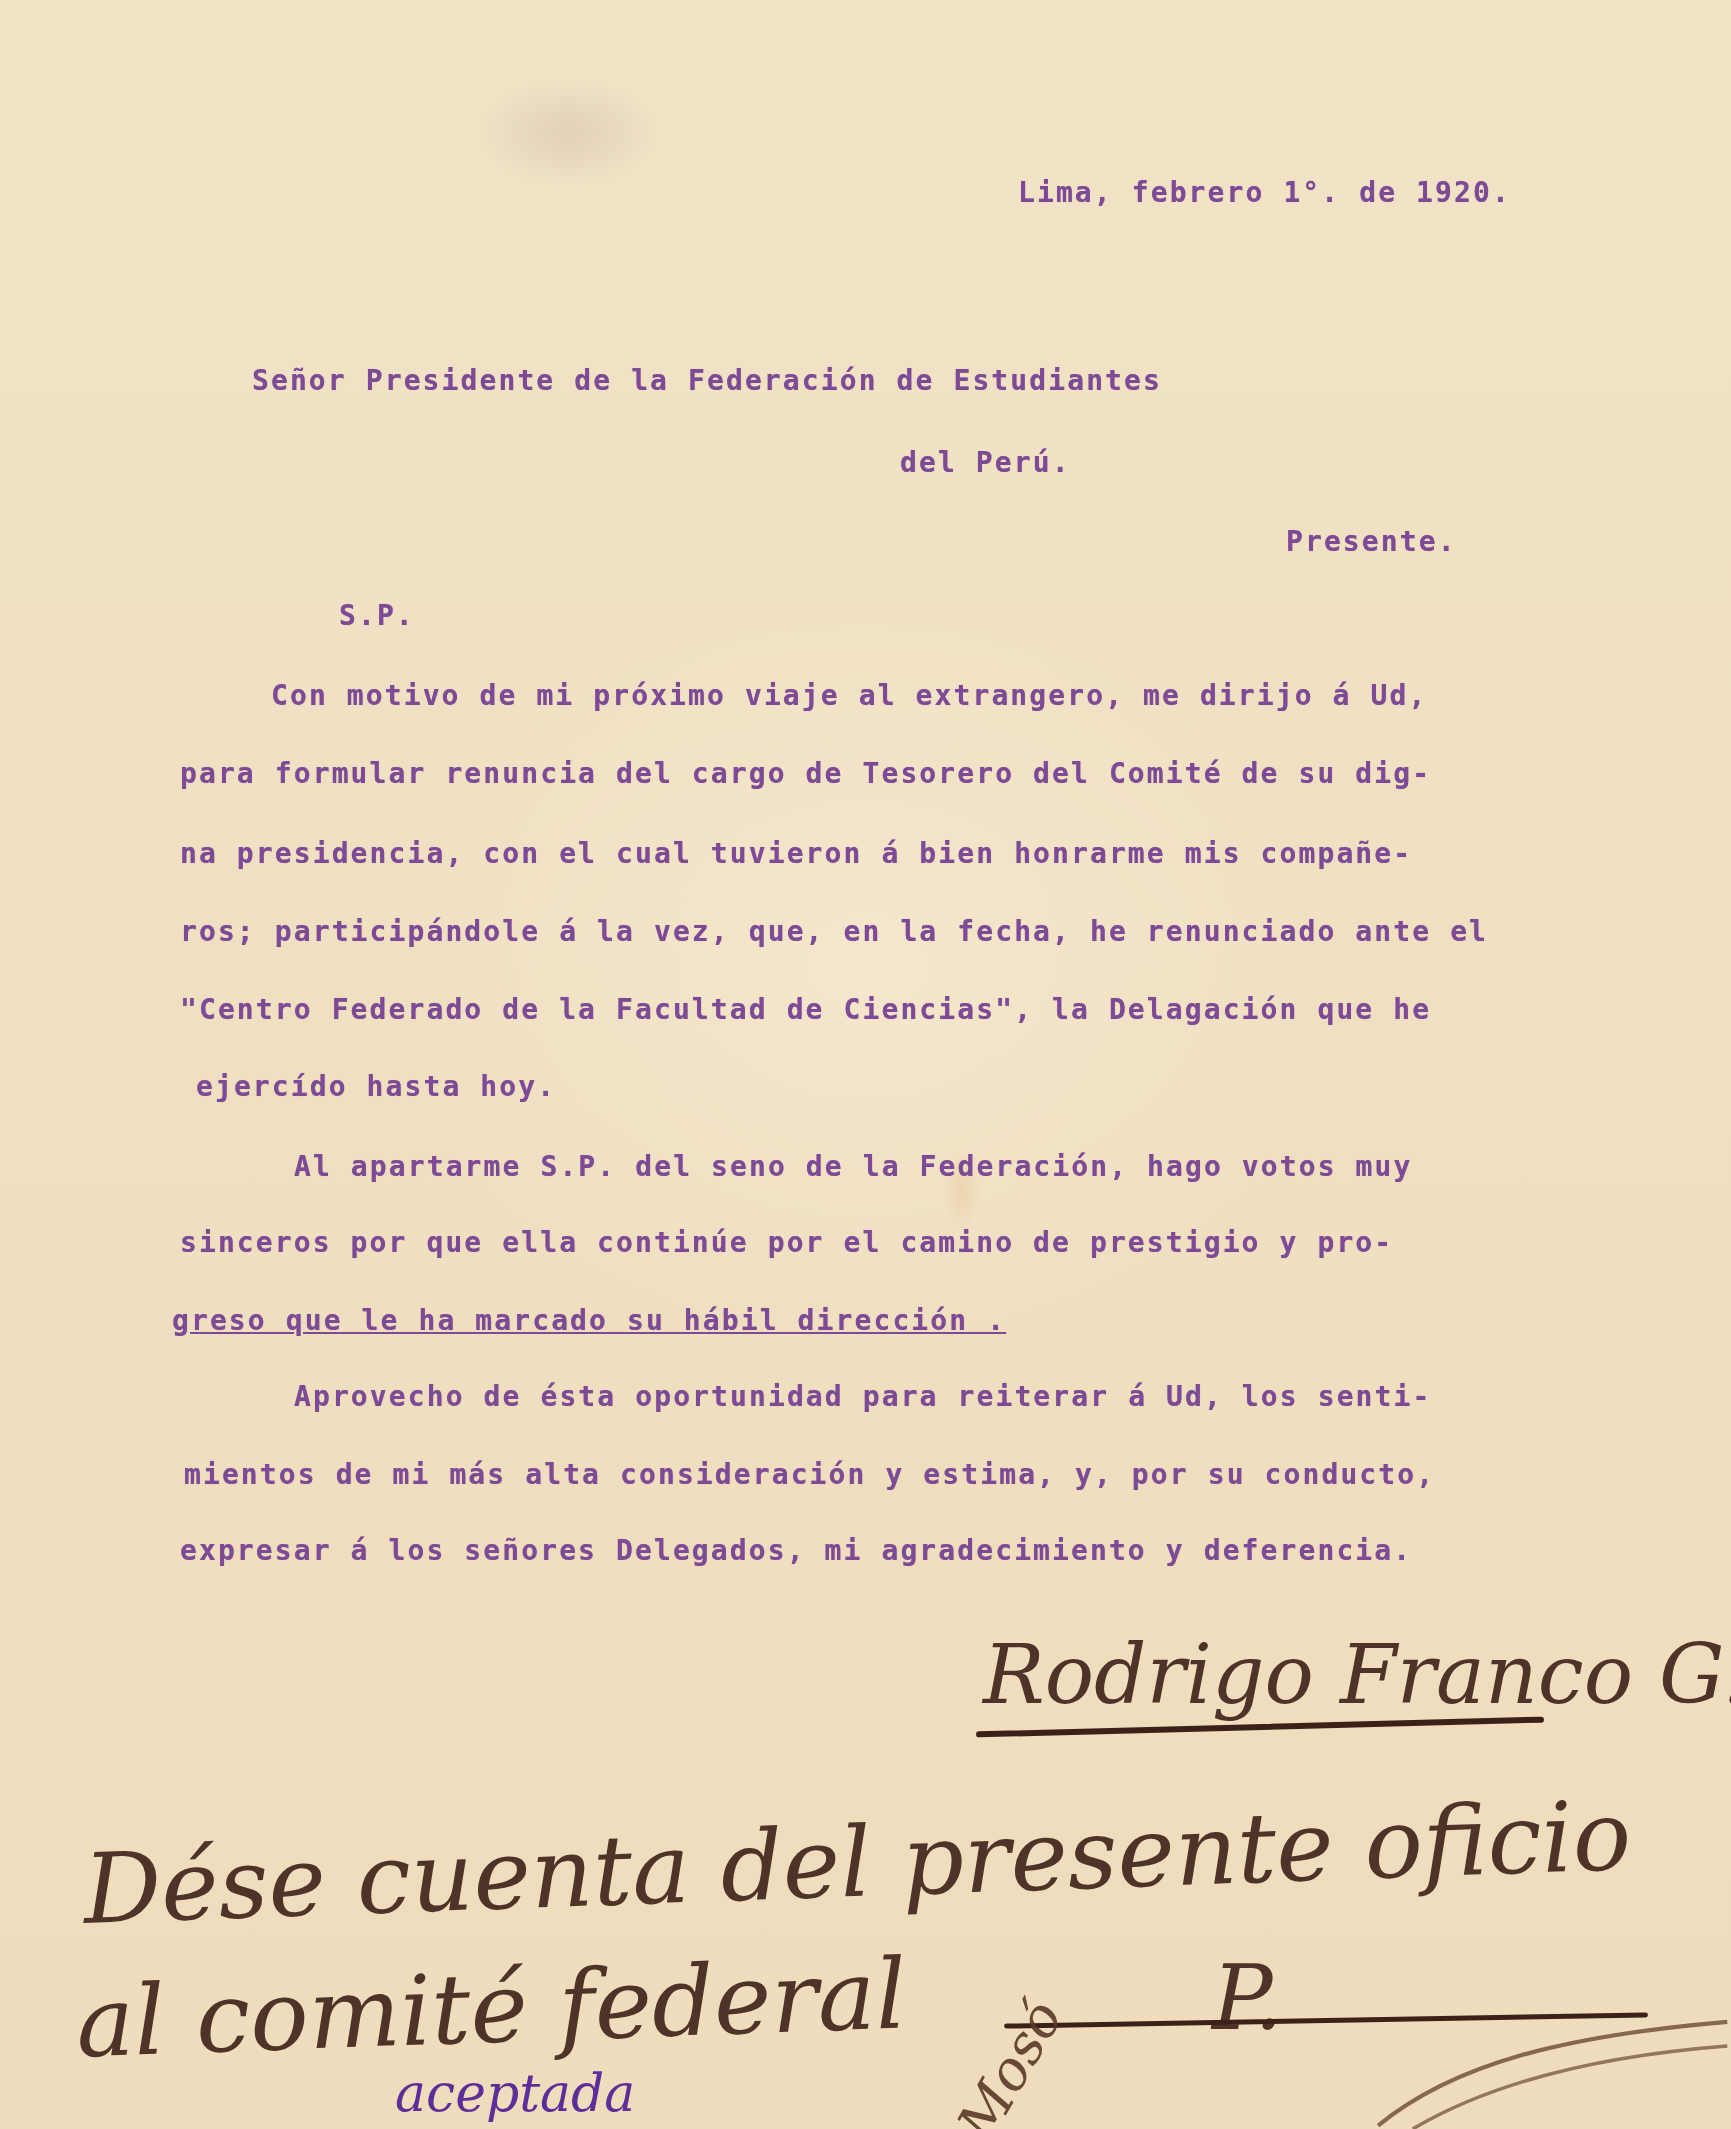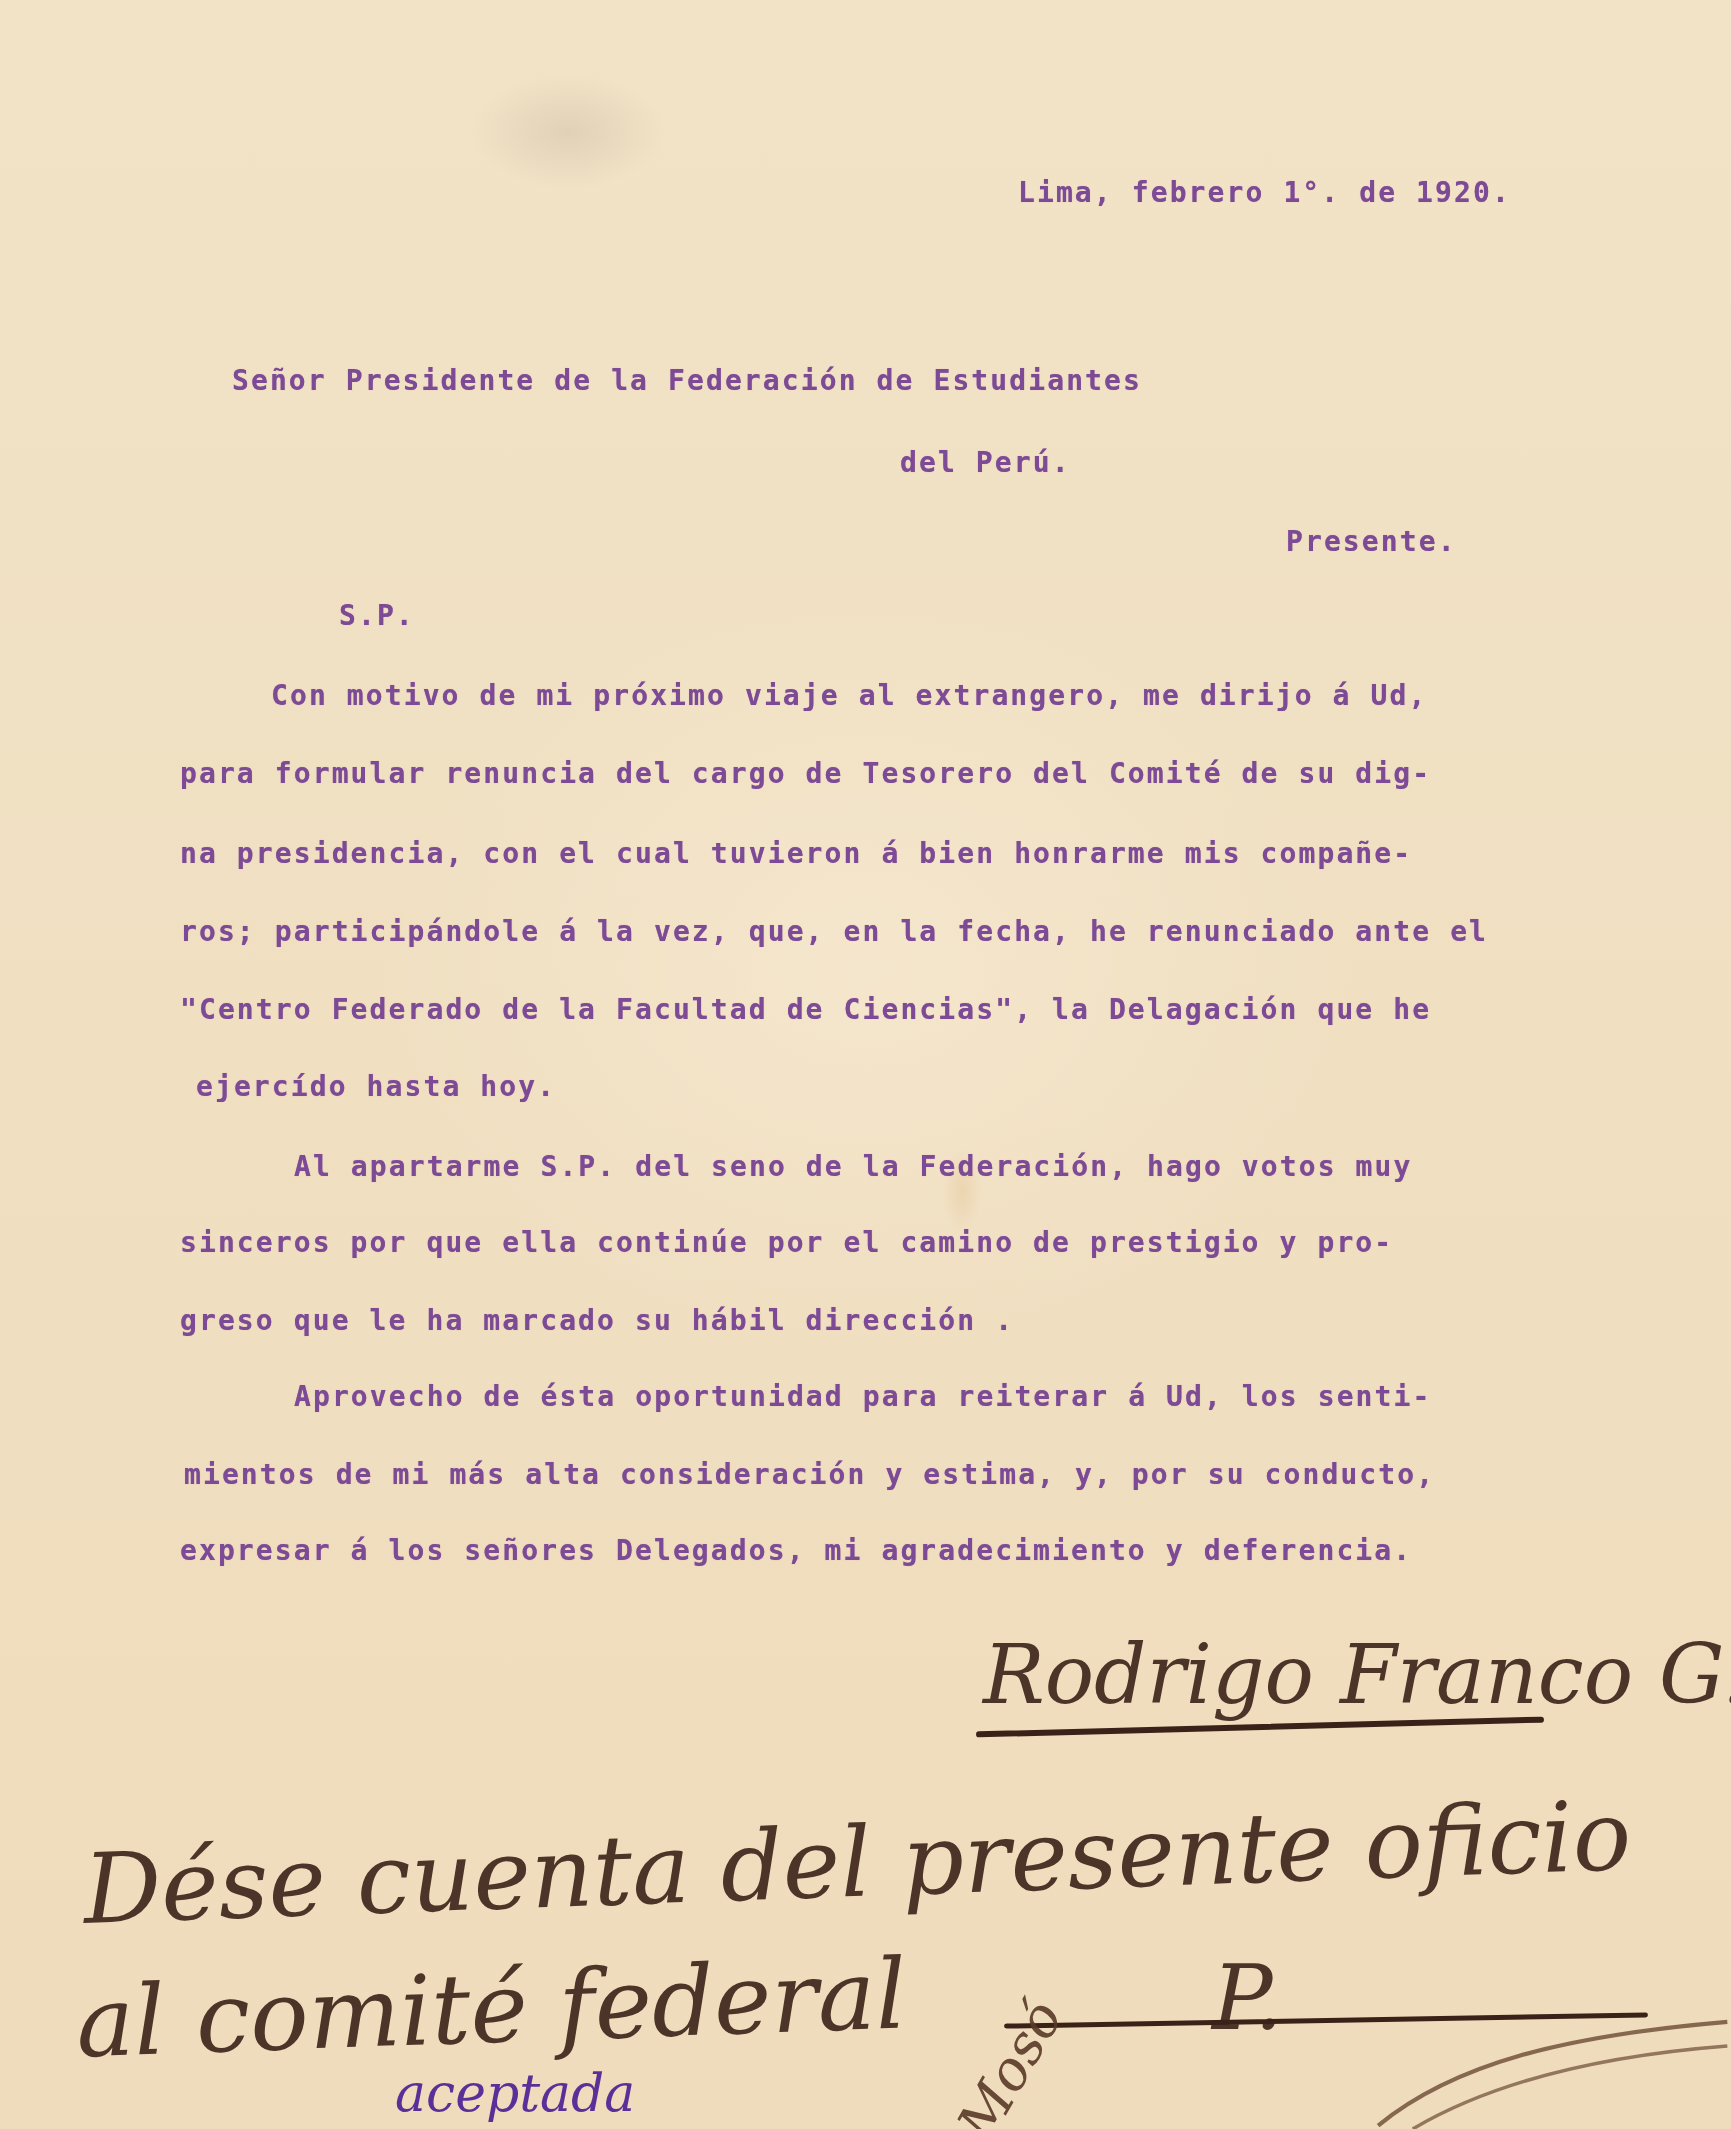--- a/index.html
+++ b/index.html
@@ -39,36 +39,36 @@
   .sig-line { position: absolute; background: #3b2218; border-radius: 2.8px; }
 </style>
 </head>
 <body>
 
 <div class="paper"></div>
 
 <div>
   <div class="typed" style="left:1018px; top:179px;">Lima, febrero 1°. de 1920.</div>
 
-  <div class="typed" style="left:232px; top:367px;">Señor Presidente de la Federación de Estudiantes</div>
+  <div class="typed" style="left:252px; top:367px;">Señor Presidente de la Federación de Estudiantes</div>
   <div class="typed" style="left:900px; top:449px;">del Perú.</div>
   <div class="typed" style="left:1250px; top:528px;margin-left:36px;">Presente.</div>
 
   <div class="typed" style="left:339px; top:602px;">S.P.</div>
 
   <div class="typed" style="left:271px; top:682px;">Con motivo de mi próximo viaje al extrangero, me dirijo á Ud,</div>
   <div class="typed" style="left:180px; top:760px;">para formular renuncia del cargo de Tesorero del Comité de su dig-</div>
   <div class="typed" style="left:180px; top:840px;">na presidencia, con el cual tuvieron á bien honrarme mis compañe-</div>
   <div class="typed" style="left:180px; top:918px;">ros; participándole á la vez, que, en la fecha, he renunciado ante el</div>
   <div class="typed" style="left:180px; top:996px;">"Centro Federado de la Facultad de Ciencias", la Delagación que he</div>
   <div class="typed" style="left:196px; top:1073px;">ejercído hasta hoy.</div>
 
   <div class="typed" style="left:294px; top:1153px;">Al apartarme S.P. del seno de la Federación, hago votos muy</div>
   <div class="typed" style="left:180px; top:1229px;">sinceros por que ella continúe por el camino de prestigio y pro-</div>
-  <div class="typed" style="left:180px; top:1307px;">greso que le ha marcado su hábil dirección .</div>
+  <div class="typed" style="left:172px; top:1307px;text-decoration:underline;">greso que le ha marcado su hábil dirección .</div>
 
   <div class="typed" style="left:294px; top:1383px;">Aprovecho de ésta oportunidad para reiterar á Ud, los senti-</div>
   <div class="typed" style="left:184px; top:1461px;">mientos de mi más alta consideración y estima, y, por su conducto,</div>
   <div class="typed" style="left:180px; top:1537px;">expresar á los señores Delegados, mi agradecimiento y deferencia.</div>
 </div>
 
 <div>
   <div class="hand" style="left:983px; top:1634px; font-size:82px;">Rodrigo Franco G.</div>
   <div class="sig-line" style="left:976px; top:1724px; width:568px; height:5.5px; transform:rotate(-1.5deg);"></div>
 </div>

